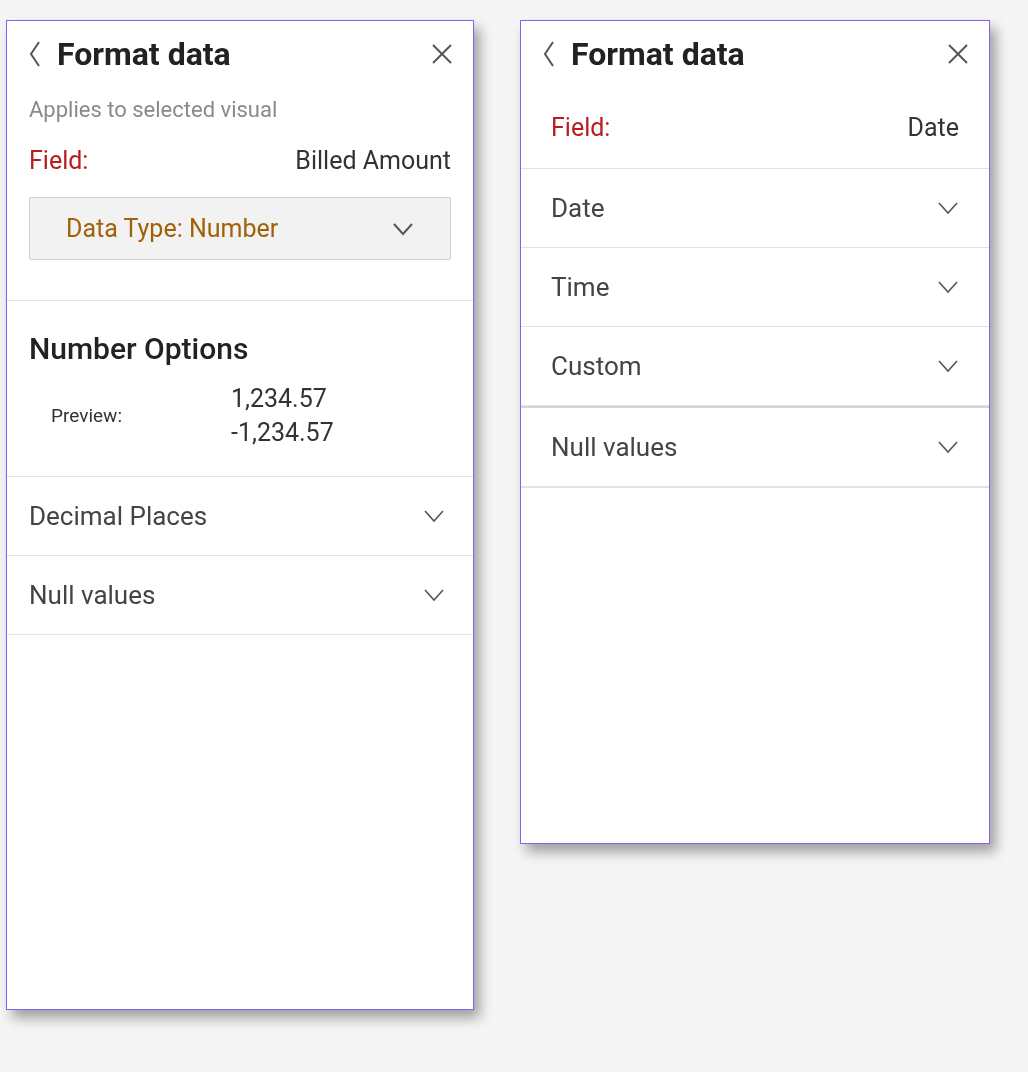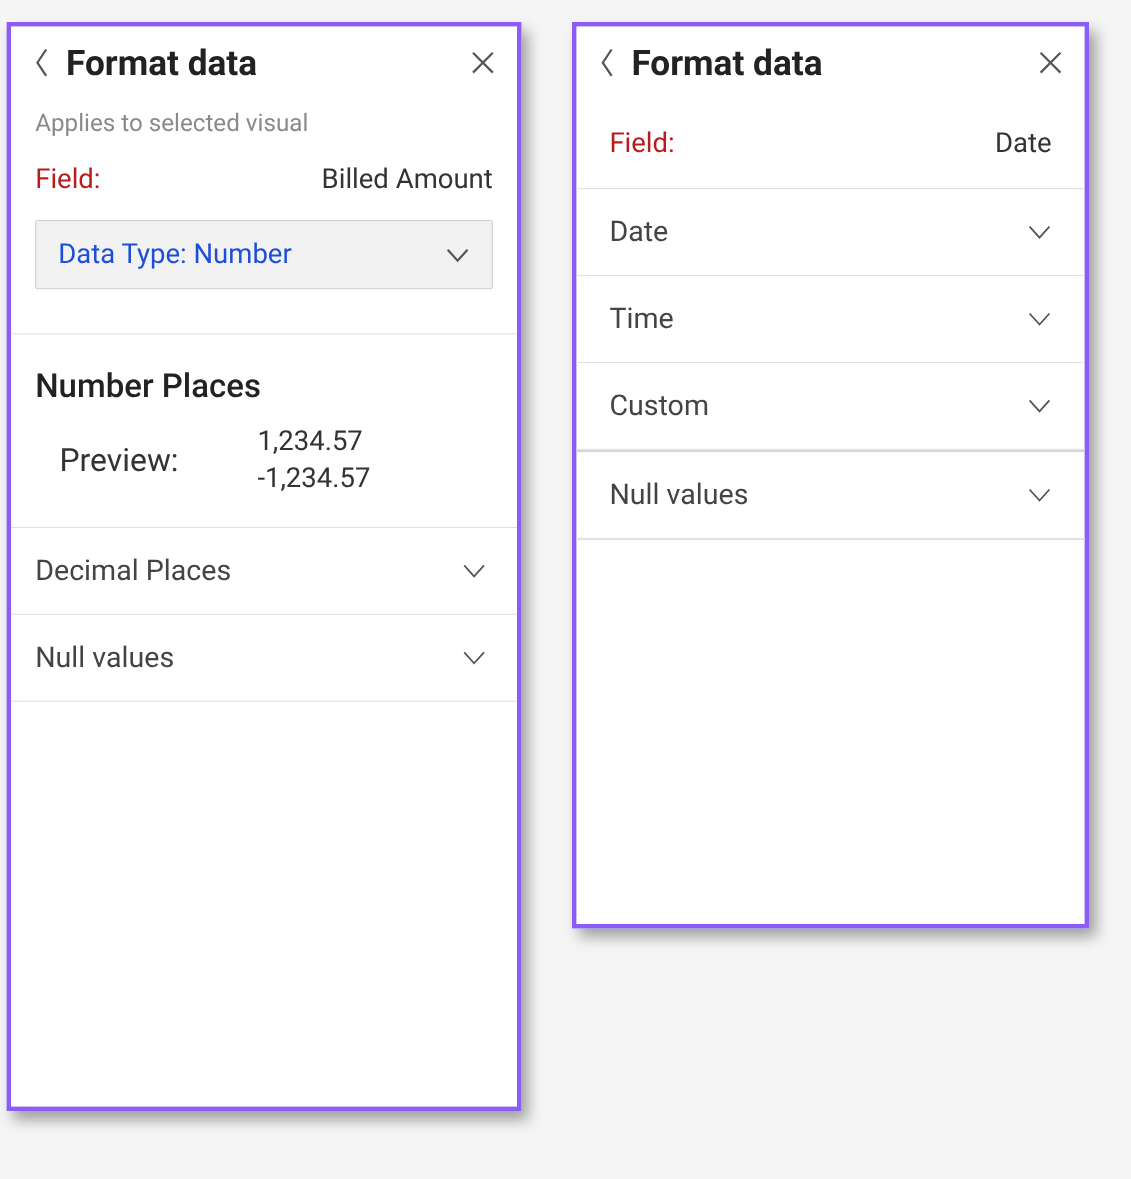--- a/index.html
+++ b/index.html
@@ -5,21 +5,21 @@
   * { box-sizing: border-box; margin: 0; padding: 0; }
   body {
     font-family: -apple-system, BlinkMacSystemFont, "Segoe UI", Roboto, Helvetica, Arial, sans-serif;
     background: #f5f5f5;
     width: 1028px;
     height: 1072px;
     position: relative;
   }
   .panel {
     background: #fff;
-    border: 4px solid #8b5cf6;
+    border: 1px solid #8b5cf6;
     box-shadow: 6px 8px 12px rgba(0,0,0,0.35);
     position: absolute;
   }
   .panel-left {
     left: 6px;
     top: 20px;
     width: 468px;
     height: 990px;
   }
   .panel-right {
@@ -65,26 +65,26 @@
     font-size: 25px;
     color: #333;
   }
   .field-row .label { color: #b91c1c; }
   .field-row .value { color: #333; }
   .select-like {
     margin: 4px 22px 40px 22px;
     background: #f2f2f2;
     border: 1px solid #cfcfcf;
     border-radius: 2px;
-    padding: 16px 20px;
+    padding: 16px 36px;
     display: flex;
     justify-content: space-between;
     align-items: center;
     font-size: 25px;
-    color: #1d4ed8;
+    color: #a16207;
   }
   .chev {
     width: 22px;
     height: 14px;
     color: #555;
   }
   .divider {
     border-top: 1px solid #e2e2e2;
   }
   .section-title {
@@ -92,21 +92,21 @@
     font-weight: 500;
     color: #222;
     padding: 30px 22px 10px 22px;
   }
   .preview-row {
     display: flex;
     align-items: center;
     padding: 6px 22px 26px 22px;
   }
   .preview-label {
-    font-size: 29px;
+    font-size: 19px;
     color: #333;
     margin-left: 22px;
     flex: 0 0 140px;
   }
   .preview-values {
     text-align: left;
     font-size: 25px;
     color: #333;
     line-height: 1.35;
     margin-left: 40px;
@@ -166,21 +166,21 @@
     <span>Data Type: Number</span>
     <span>
       <svg class="chev" viewBox="0 0 22 14">
           <polyline points="2,2 11,12 20,2" fill="none" stroke="currentColor" stroke-width="2"></polyline>
         </svg>
     </span>
   </div>
 
   <div class="divider"></div>
 
-  <div class="section-title">Number Places</div>
+  <div class="section-title">Number Options</div>
 
   <div class="preview-row">
     <div class="preview-label">Preview:</div>
     <div class="preview-values">
       <div>1,234.57</div>
       <div>-1,234.57</div>
     </div>
   </div>
 
   <div class="accordion">

